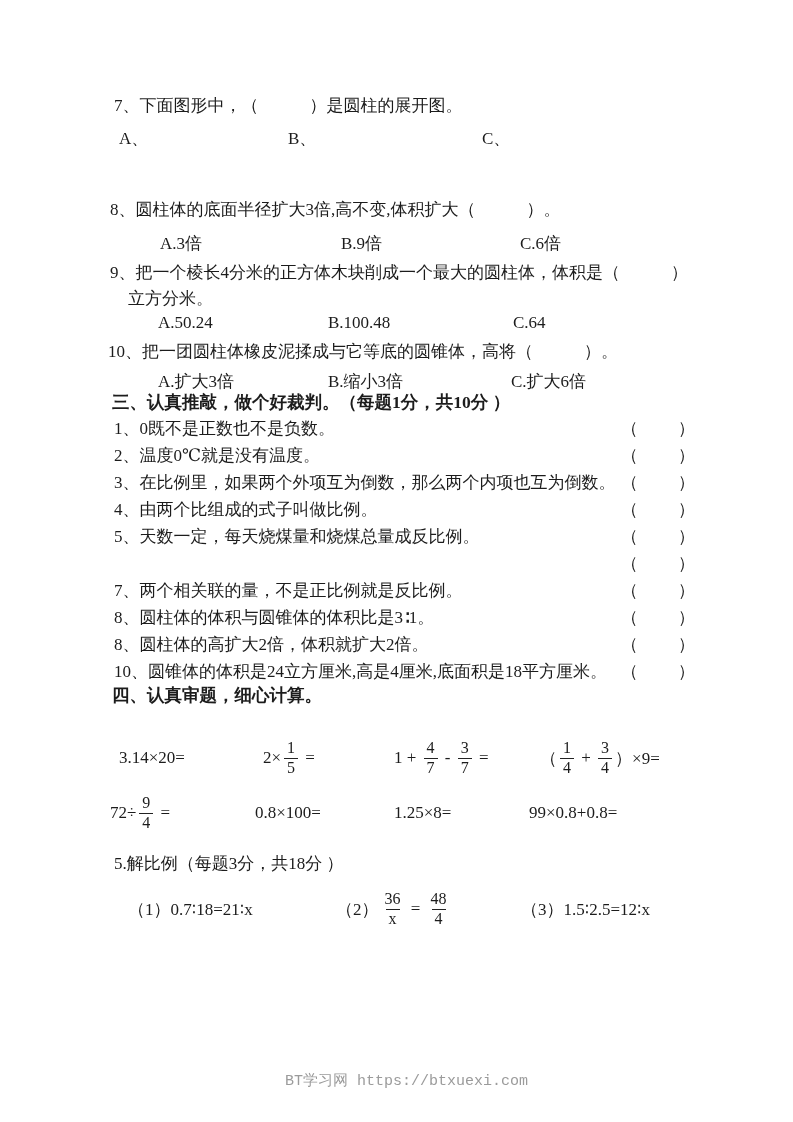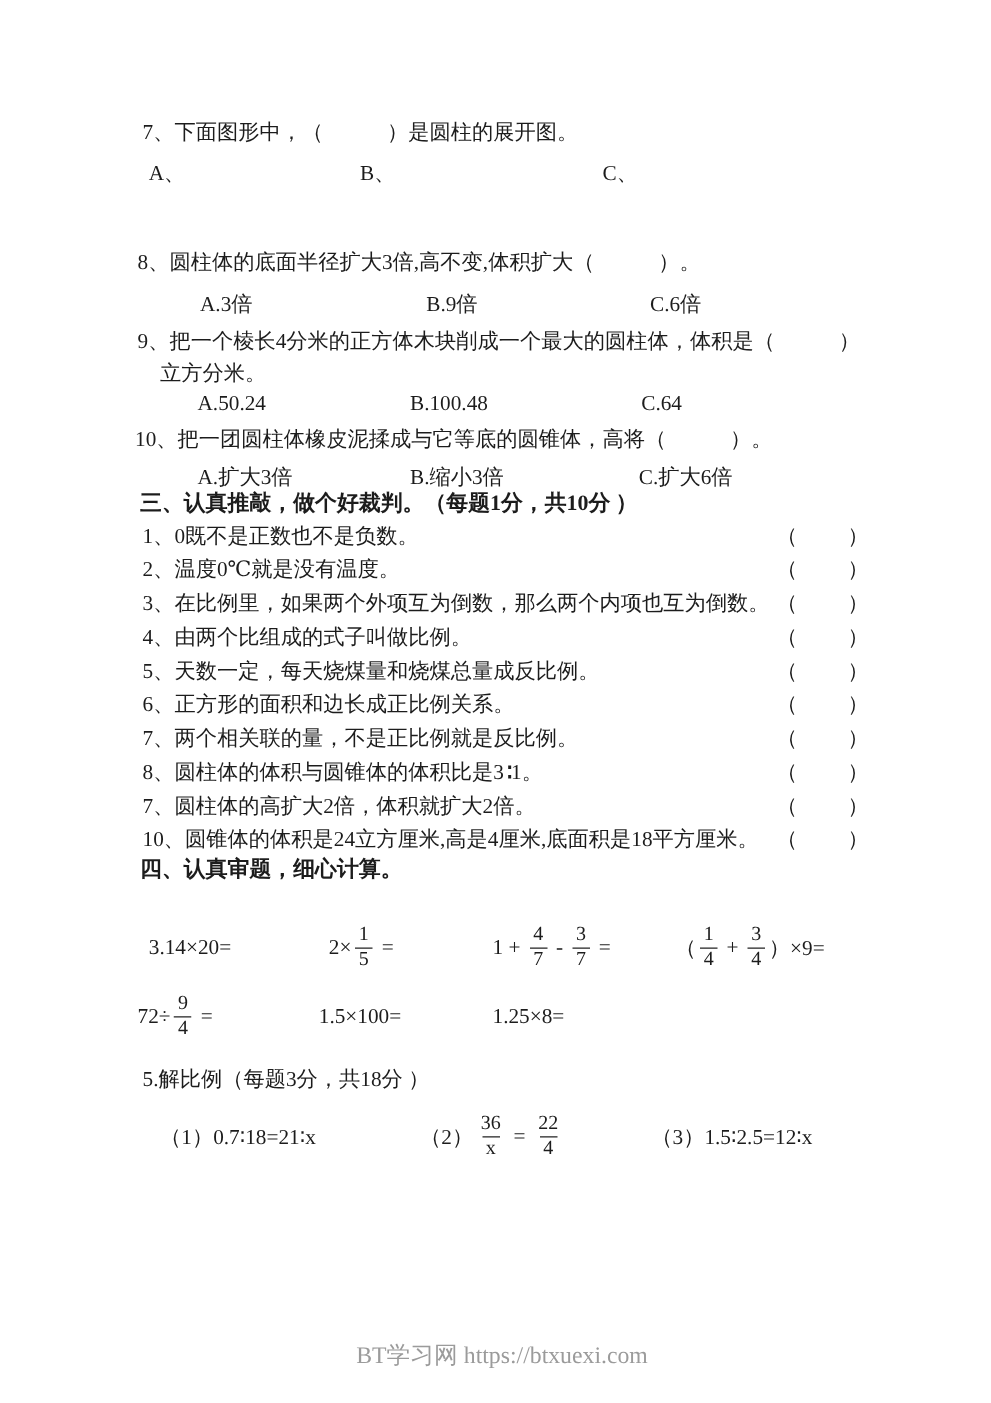--- a/index.html
+++ b/index.html
@@ -19,22 +19,22 @@
   .mrow{position:absolute;left:0;width:781px;}
   .mexpr{position:absolute;display:inline-flex;align-items:center;height:100%;white-space:pre;}
   .frac{display:inline-flex;flex-direction:column;align-items:center;margin:0 3px;font-size:16px;line-height:1.15;}
   .fnum{padding:0 3px;display:block;}
   .fden{padding:0 3px;display:block;border-top:1.3px solid #222;}
   .tfrow{position:absolute;left:0;width:793px;height:24px;}
   .tf-text{position:absolute;left:114px;white-space:nowrap;}
   .tf-blank{position:absolute;left:621px;white-space:nowrap;letter-spacing:2px;}
   .footer{
     position:absolute;
-    font-family:Liberation Serif, serif;
-    font-size:19px;
+    font-family:Liberation Mono, monospace;
+    font-size:15px;
   }
 </style>
 </head>
 <body>
 
 <div class="page">
 
   <div class="ln" style="left:114px;top:95px">7、下面图形中，（　　　）是圆柱的展开图。</div>
   <div class="row" style="top:127px">
     <span style="left:119px">A、</span>
@@ -80,33 +80,32 @@
   </div>
   <div class="tfrow" style="top:498px">
     <span class="tf-text">4、由两个比组成的式子叫做比例。</span>
     <span class="tf-blank">（　　）</span>
   </div>
   <div class="tfrow" style="top:525px">
     <span class="tf-text">5、天数一定，每天烧煤量和烧煤总量成反比例。</span>
     <span class="tf-blank">（　　）</span>
   </div>
   <div class="tfrow" style="top:552px">
-    <span class="tf-text">6、正方形的面积和边长成正比例关系。</span>
     <span class="tf-blank">（　　）</span>
   </div>
   <div class="tfrow" style="top:579px">
     <span class="tf-text">7、两个相关联的量，不是正比例就是反比例。</span>
     <span class="tf-blank">（　　）</span>
   </div>
   <div class="tfrow" style="top:606px">
     <span class="tf-text">8、圆柱体的体积与圆锥体的体积比是3∶1。</span>
     <span class="tf-blank">（　　）</span>
   </div>
   <div class="tfrow" style="top:633px">
-    <span class="tf-text">7、圆柱体的高扩大2倍，体积就扩大2倍。</span>
+    <span class="tf-text">8、圆柱体的高扩大2倍，体积就扩大2倍。</span>
     <span class="tf-blank">（　　）</span>
   </div>
   <div class="tfrow" style="top:660px">
     <span class="tf-text">10、圆锥体的体积是24立方厘米,高是4厘米,底面积是18平方厘米。</span>
     <span class="tf-blank">（　　）</span>
   </div>
 
   <div class="ln bold" style="left:112px;top:684px">四、认真审题，细心计算。</div>
 
   <div class="mrow" style="top:731px;height:54px">
@@ -119,32 +118,33 @@
     </span>
     <span class="mexpr" style="left:540px">
       <span>（</span><span class="frac"><span class="fnum">1</span><span class="fden">4</span></span><span> + </span><span class="frac"><span class="fnum">3</span><span class="fden">4</span></span><span>）×9=</span>
     </span>
   </div>
 
   <div class="mrow" style="top:786px;height:54px">
     <span class="mexpr" style="left:110px">
       <span>72÷</span><span class="frac"><span class="fnum">9</span><span class="fden">4</span></span><span> =</span>
     </span>
-    <span class="mexpr" style="left:255px">1.5×100=</span>
+    <span class="mexpr" style="left:255px">0.8×100=</span>
     <span class="mexpr" style="left:394px">1.25×8=</span>
+    <span class="mexpr" style="left:529px">99×0.8+0.8=</span>
   </div>
 
   <div class="ln" style="left:114px;top:853px">5.解比例（每题3分，共18分 ）</div>
 
   <div class="mrow" style="top:882px;height:54px">
     <span class="mexpr" style="left:128px">
       <span>（1）</span><span>0.7∶18=21∶x</span>
     </span>
     <span class="mexpr" style="left:336px">
-      <span>（2）</span><span class="frac"><span class="fnum">36</span><span class="fden">x</span></span><span> = </span><span class="frac"><span class="fnum">22</span><span class="fden">4</span></span>
+      <span>（2）</span><span class="frac"><span class="fnum">36</span><span class="fden">x</span></span><span> = </span><span class="frac"><span class="fnum">48</span><span class="fden">4</span></span>
     </span>
     <span class="mexpr" style="left:521px">
       <span>（3）</span><span>1.5∶2.5=12∶x</span>
     </span>
   </div>
 
   <div class="footer" style="left:285px;top:1071px;color:#9b9b9b">BT学习网 https://btxuexi.com</div>
 
 </div>
 

